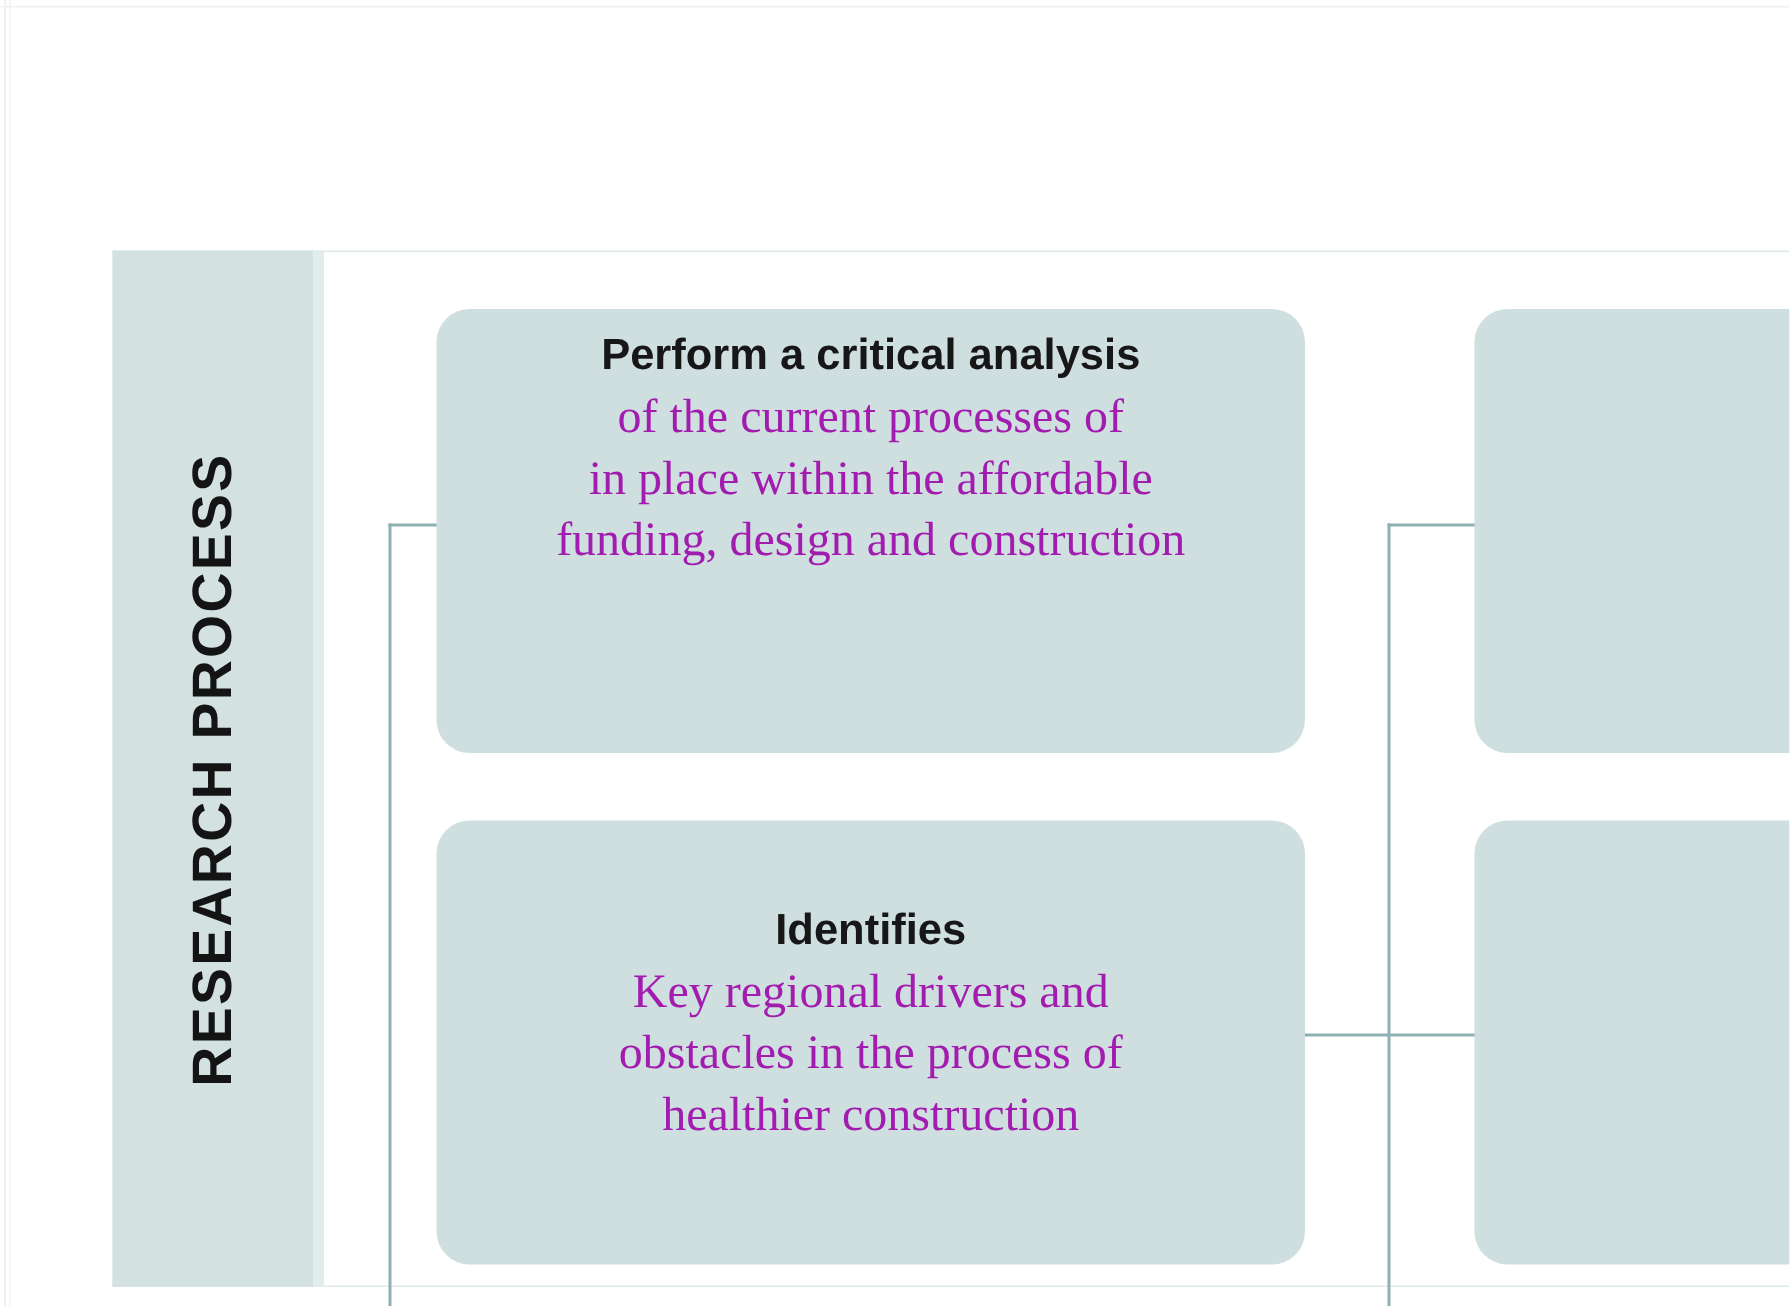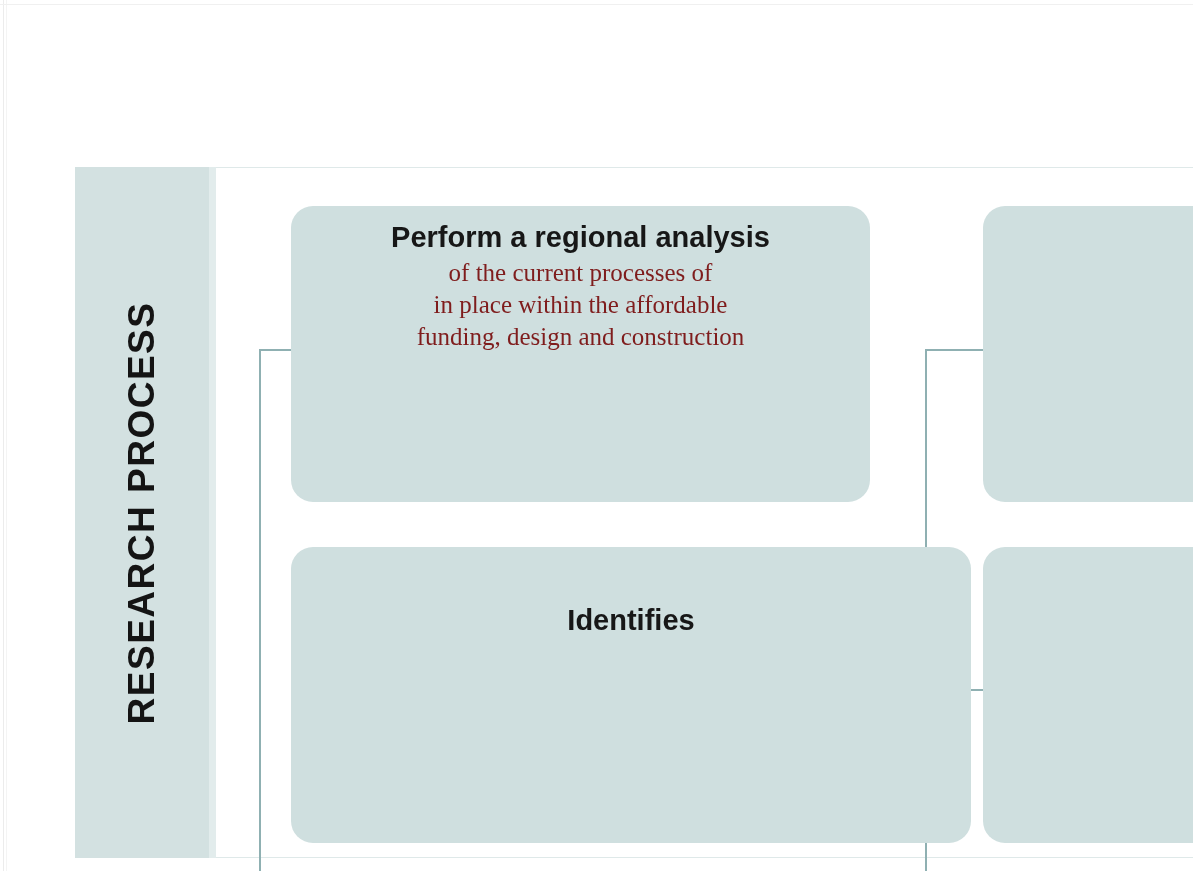--- a/index.html
+++ b/index.html
@@ -104,35 +104,35 @@
     font-family: "Liberation Sans", sans-serif;
     font-weight: bold;
     font-size: 29px;
     line-height: 1.22;
     color: #171717;
     margin: 0 0 2px 0;
     white-space: nowrap;
   }
   .card-body {
     font-family: "Liberation Serif", serif;
-    font-size: 25px;
+    font-size: 32px;
     line-height: 1.28;
-    color: #7f1d1d;
+    color: #a21caf;
     margin: 0;
   }
   .card-body .ln { display: block; white-space: nowrap; }
 
   
   #card-critical-analysis {
     left: 291px; top: 206px;
     width: 579px; height: 296px;
   }
   #card-identifies {
     left: 291px; top: 547px;
-    width: 680px; height: 296px;
+    width: 579px; height: 296px;
   }
   
   #card-informs {
     left: 983px; top: 206px;
     width: 579px; height: 296px;
   }
   #card-understands {
     left: 983px; top: 547px;
     width: 579px; height: 296px;
   }
@@ -159,30 +159,35 @@
 
   <div class="conn" style="left:259px; top:349px; width:34px; height:2px;"></div>
 
   <div class="conn" style="left:925px; top:349px; width:2px; height:522px;"></div>
 
   <div class="conn" style="left:925px; top:349px; width:60px; height:2px;"></div>
 
   <div class="conn" style="left:866px; top:689px; width:119px; height:2px;"></div>
 
   <div class="card" id="card-critical-analysis">
-    <p class="card-title">Perform a regional analysis</p>
+    <p class="card-title">Perform a critical analysis</p>
     <p class="card-body">
       <span class="ln">of the current processes of</span>
       <span class="ln">in place within the affordable</span>
       <span class="ln">funding, design and construction</span>
     </p>
   </div>
 
   <div class="card" id="card-identifies">
     <p class="card-title" style="margin-top:42px;">Identifies</p>
+    <p class="card-body">
+      <span class="ln">Key regional drivers and</span>
+      <span class="ln">obstacles in the process of</span>
+      <span class="ln">healthier construction</span>
+    </p>
   </div>
 
   <div class="card" id="card-informs">
     <p class="card-title">Int</p>
     <p class="card-body">
       <span class="ln">The quanti</span>
       <span class="ln">factors t</span>
       <span class="ln">decisionm</span>
       <span class="ln">affordab</span>
     </p>

